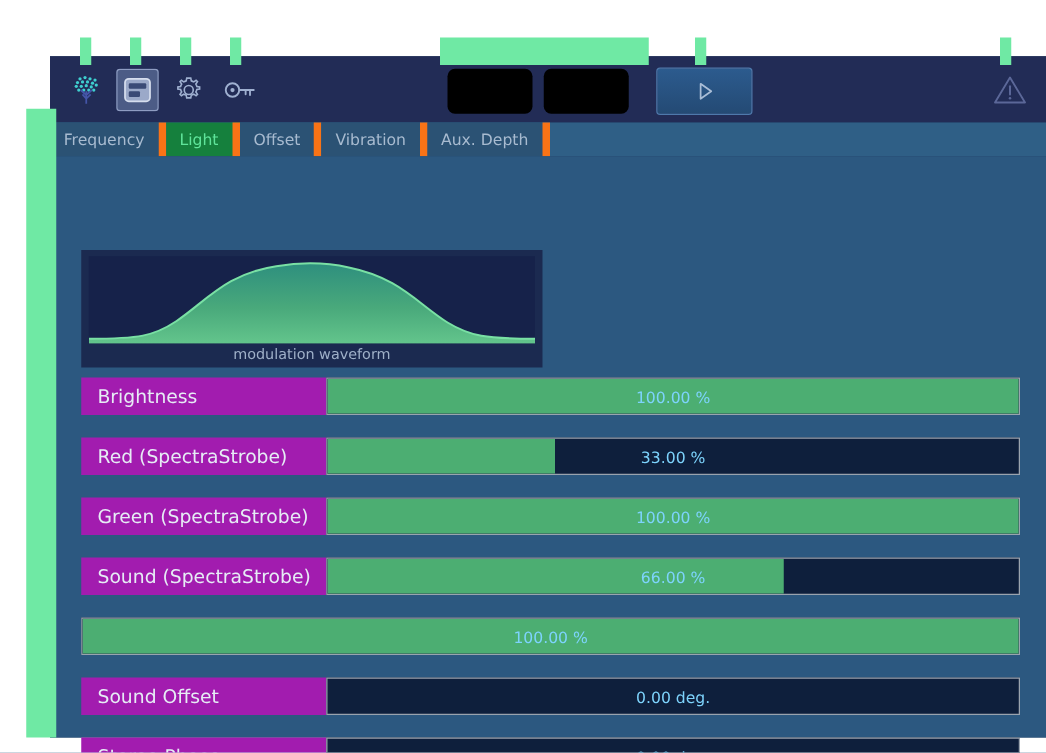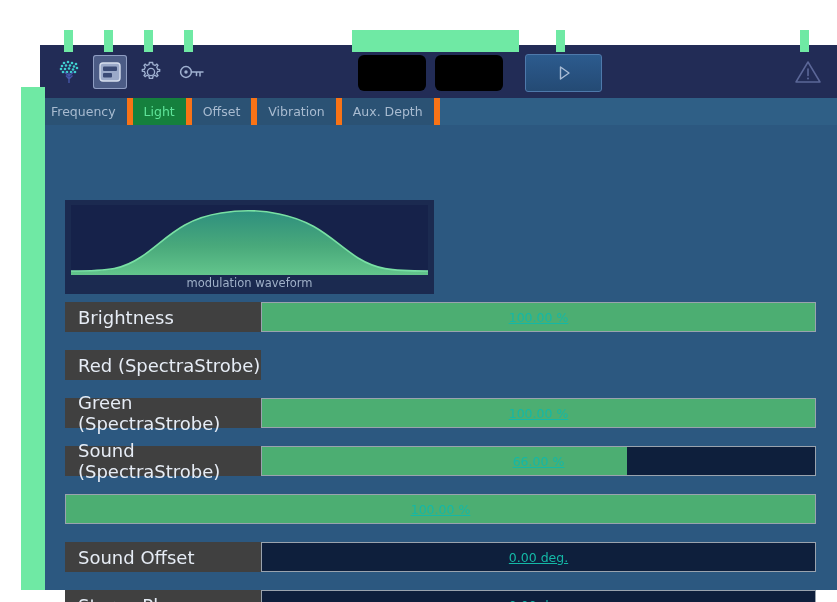--- a/index.html
+++ b/index.html
@@ -159,23 +159,23 @@
   .param-row {
     position: absolute;
     left: 25px;
     width: 751px;
     height: 30px;
     display: flex;
   }
   .param-label {
     width: 196px;
     height: 30px;
-    background: #404040;
+    background: #a21caf;
     color: #E6ECF5;
-    font-size: 18px;
+    font-size: 15px;
     display: flex;
     align-items: center;
     padding-left: 13px;
     box-sizing: border-box;
     flex: none;
   }
   .param-slider {
     position: relative;
     flex: 1;
     height: 30px;
@@ -193,23 +193,22 @@
   }
   .param-value {
     position: absolute;
     left: 0;
     top: 0;
     width: 100%;
     height: 100%;
     display: flex;
     align-items: center;
     justify-content: center;
-    color: #14b8a6;
+    color: #7dd3fc;
     font-size: 12.5px;
-    text-decoration: underline;
   }
 
   
   .annot {
     position: absolute;
     background: #6FE9A4;
   }
 </style>
 </head>
 <body>
@@ -315,20 +314,24 @@
     <div class="param-row" style="top:177px">
       <div class="param-label">Brightness</div>
       <div class="param-slider">
         <div class="param-fill" style="width:100%"></div>
         <div class="param-value">100.00 %</div>
       </div>
     </div>
 
     <div class="param-row" style="top:225px">
       <div class="param-label">Red (SpectraStrobe)</div>
+      <div class="param-slider">
+        <div class="param-fill" style="width:33%"></div>
+        <div class="param-value">33.00 %</div>
+      </div>
     </div>
 
     <div class="param-row" style="top:273px">
       <div class="param-label">Green (SpectraStrobe)</div>
       <div class="param-slider">
         <div class="param-fill" style="width:100%"></div>
         <div class="param-value">100.00 %</div>
       </div>
     </div>
 

